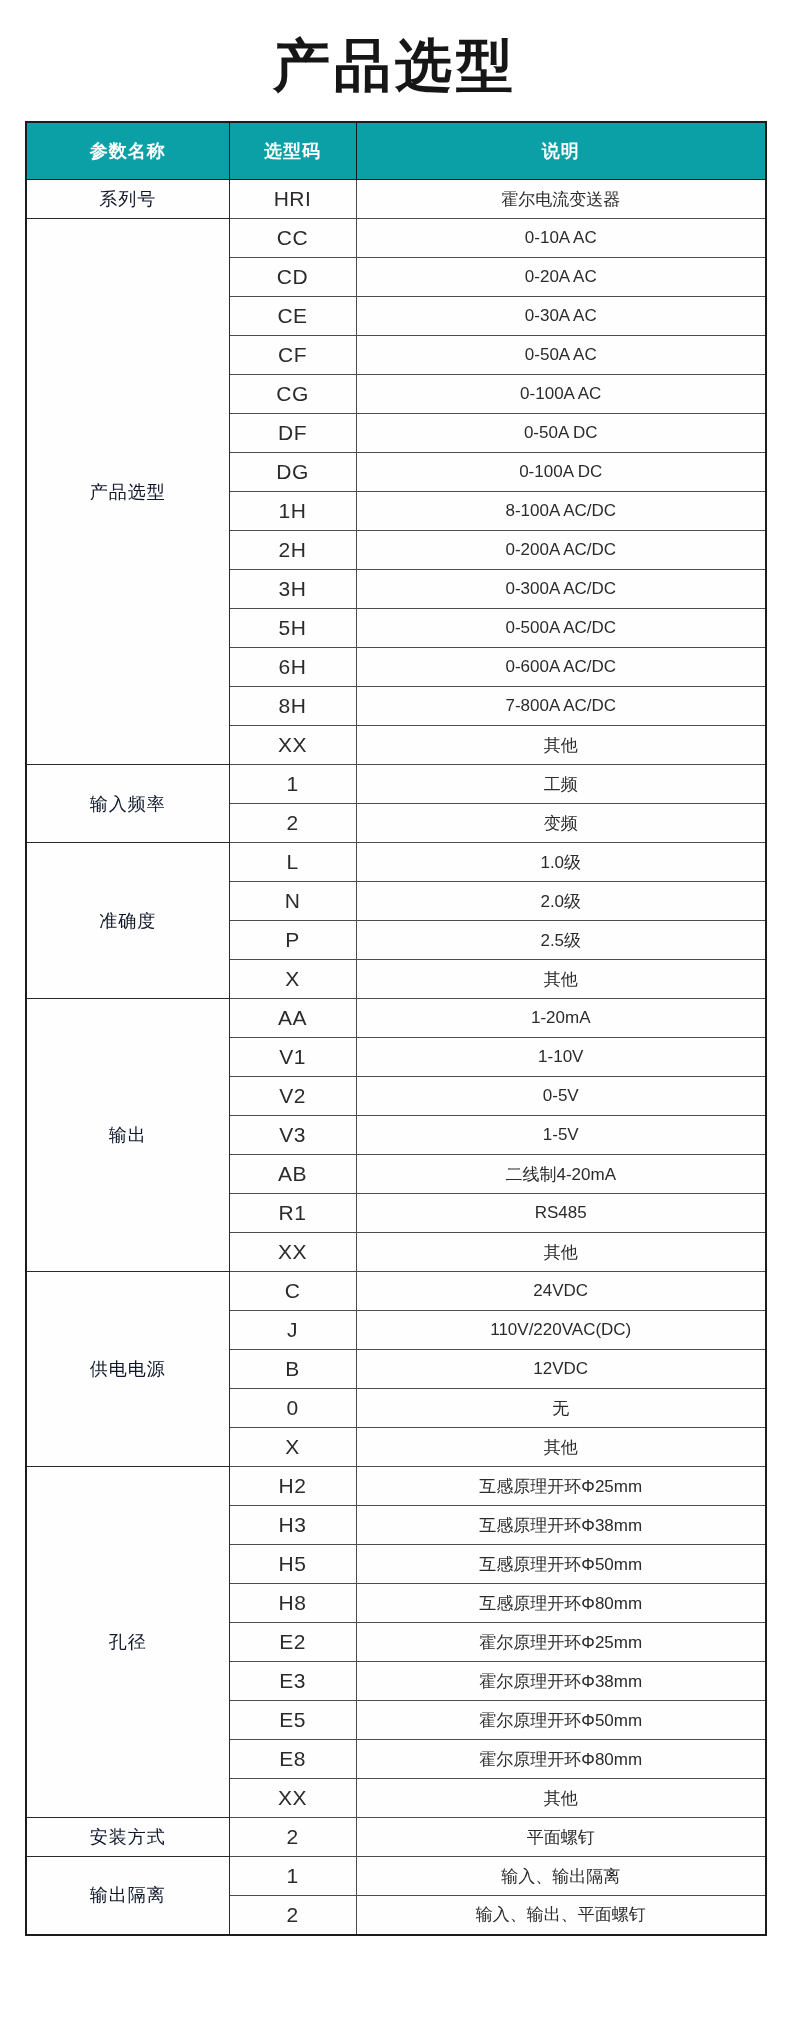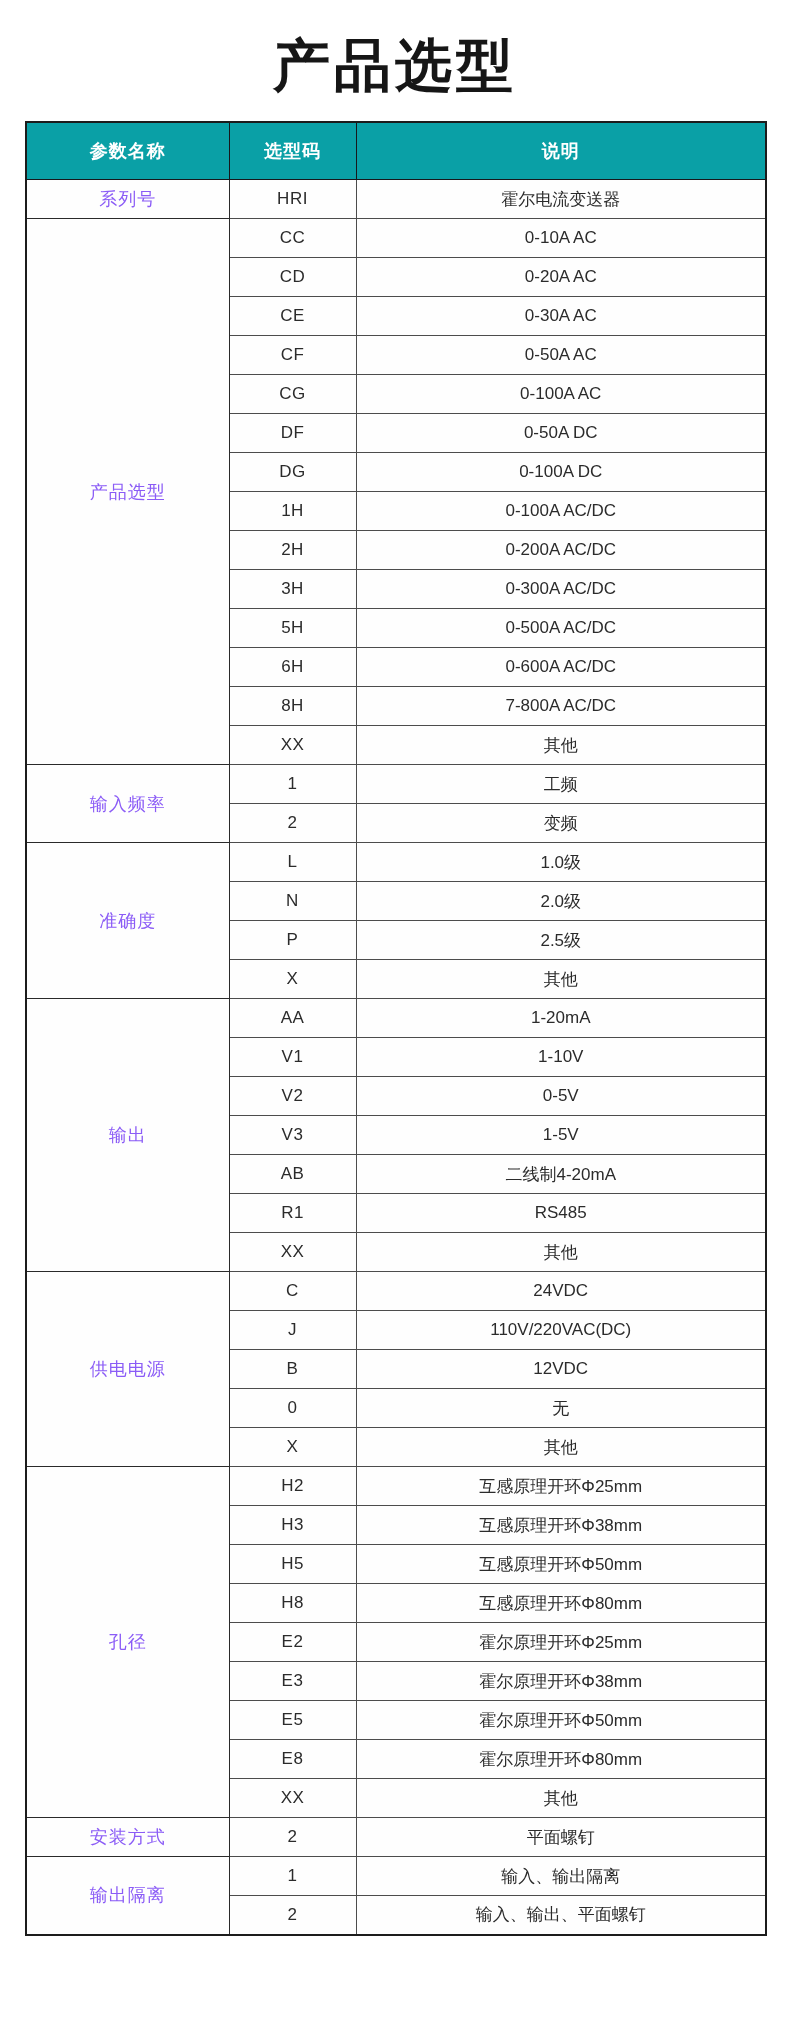--- a/index.html
+++ b/index.html
@@ -52,26 +52,26 @@
     text-align: center;
     vertical-align: middle;
     font-size: 17px;
     color: #2b2b2b;
     border: 1px solid #4c4c4c;
     padding: 0 4px;
     background: #fefefe;
   }
   .selection-table td.param-cell {
     font-size: 18px;
-    color: #8b5cf6;
+    color: #0f172a;
     border: 1px solid #2a2a2a;
     letter-spacing: 1px;
   }
   .selection-table td.code-cell {
-    font-size: 17px;
+    font-size: 21px;
     letter-spacing: 0.5px;
   }
   .selection-table tr.group-start td {
     border-top: 1px solid #2a2a2a;
   }
 </style>
 </head>
 <body>
 
 <div class="page">
@@ -122,21 +122,21 @@
         <tr>
           <td class="code-cell">DF</td>
           <td class="desc-cell">0-50A DC</td>
         </tr>
         <tr>
           <td class="code-cell">DG</td>
           <td class="desc-cell">0-100A DC</td>
         </tr>
         <tr>
           <td class="code-cell">1H</td>
-          <td class="desc-cell">0-100A AC/DC</td>
+          <td class="desc-cell">8-100A AC/DC</td>
         </tr>
         <tr>
           <td class="code-cell">2H</td>
           <td class="desc-cell">0-200A AC/DC</td>
         </tr>
         <tr>
           <td class="code-cell">3H</td>
           <td class="desc-cell">0-300A AC/DC</td>
         </tr>
         <tr>

